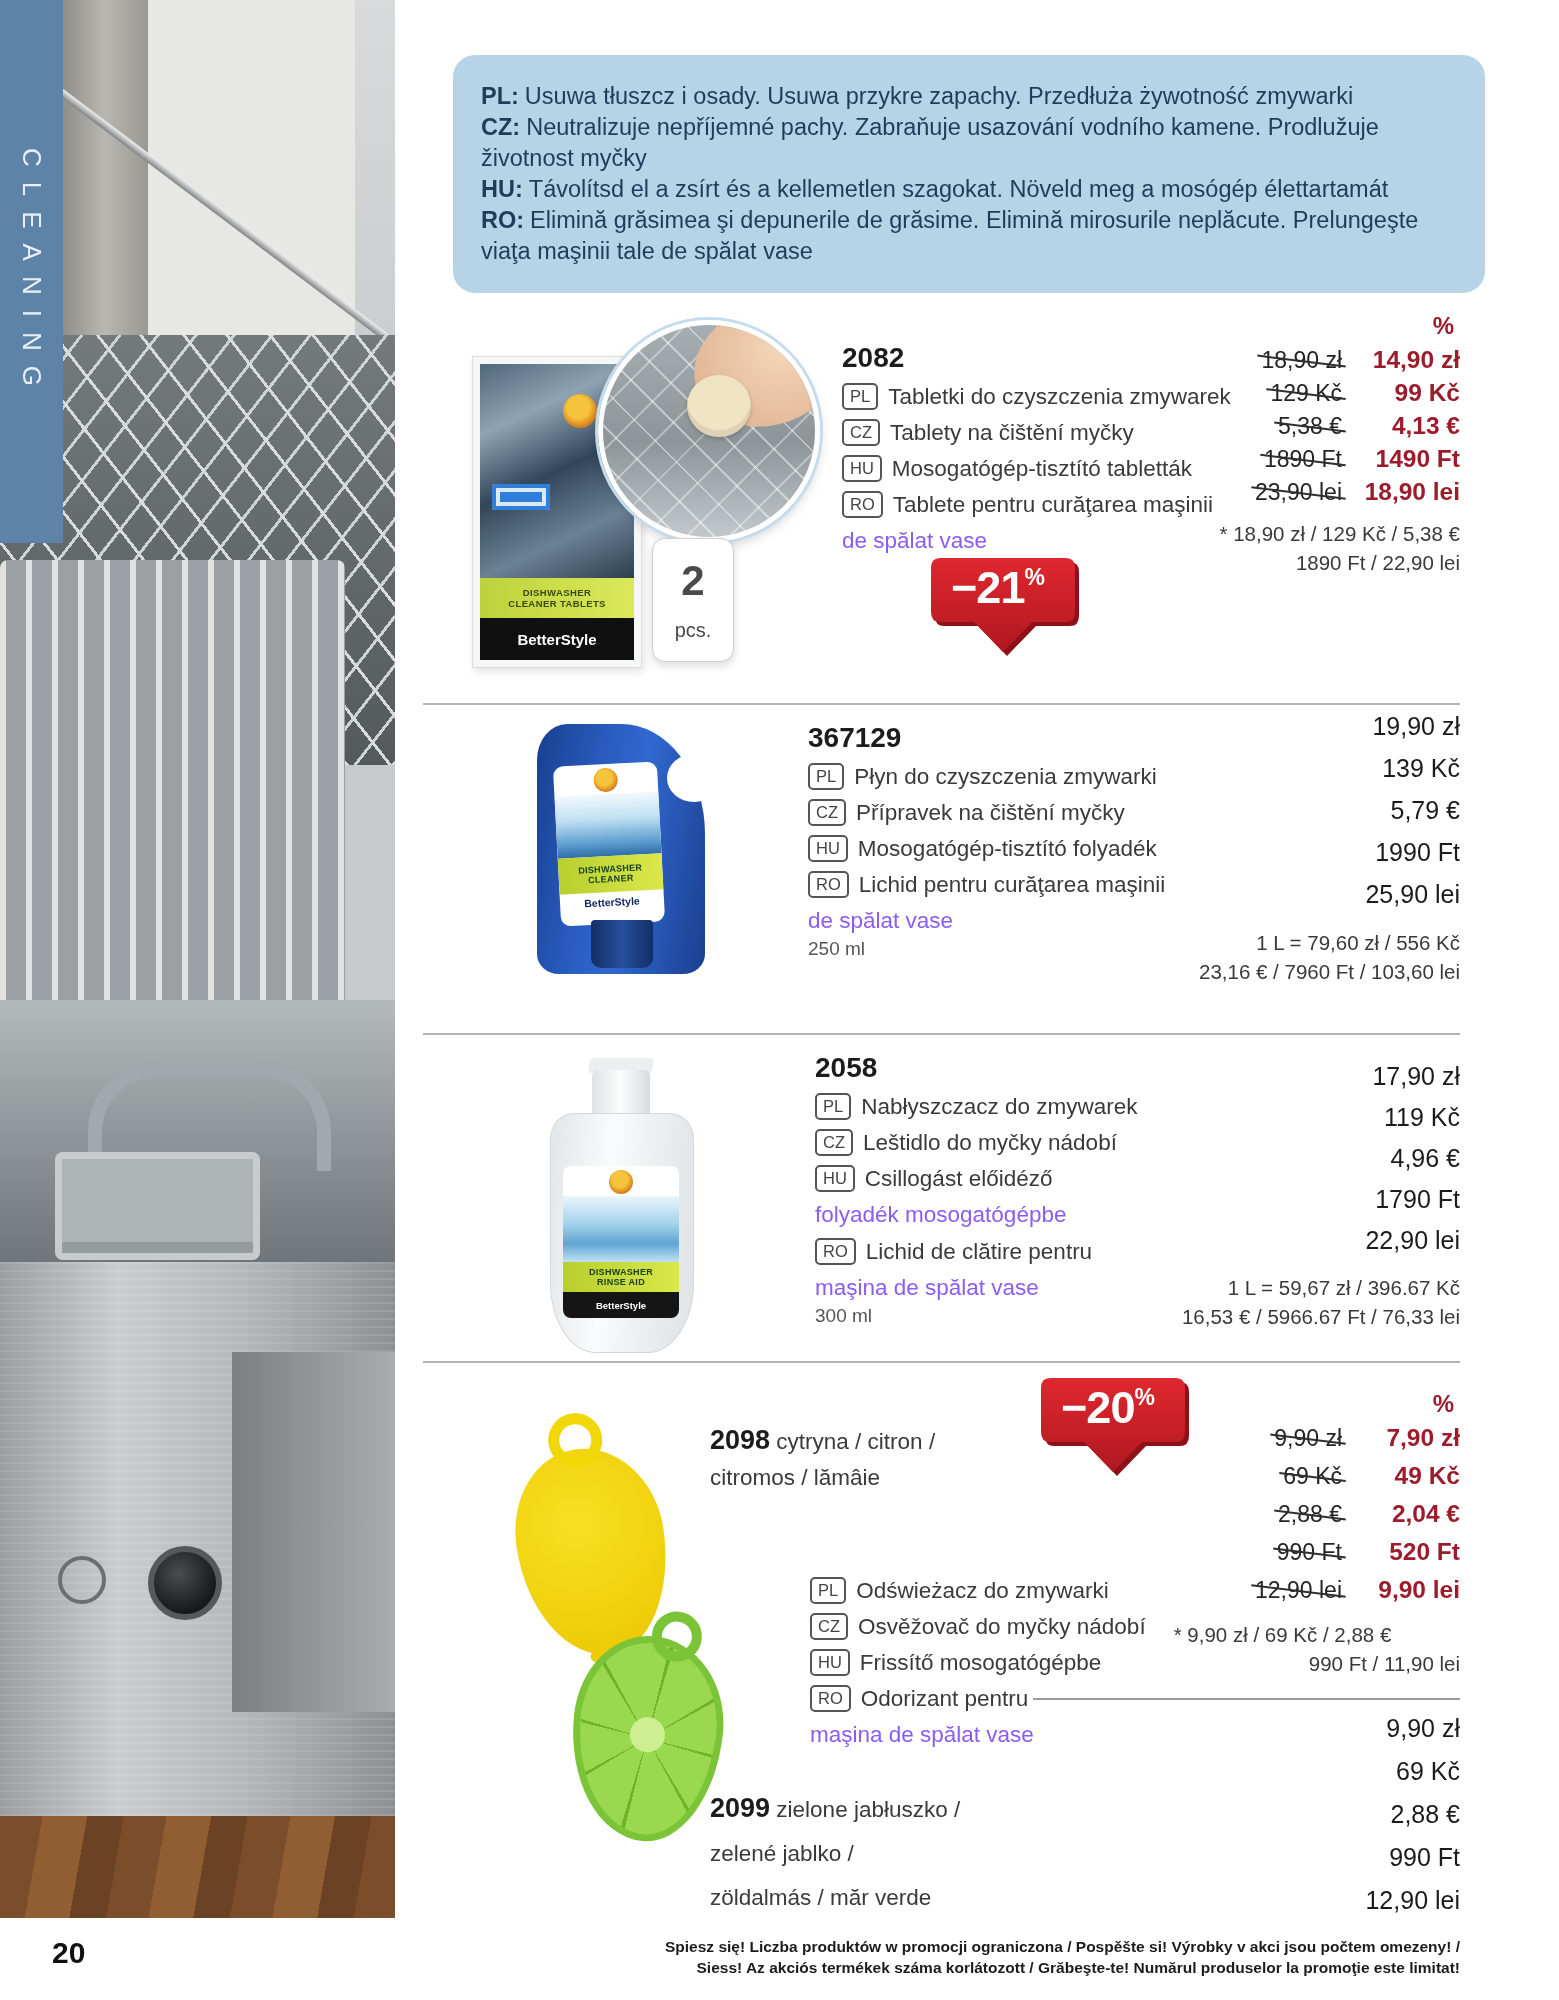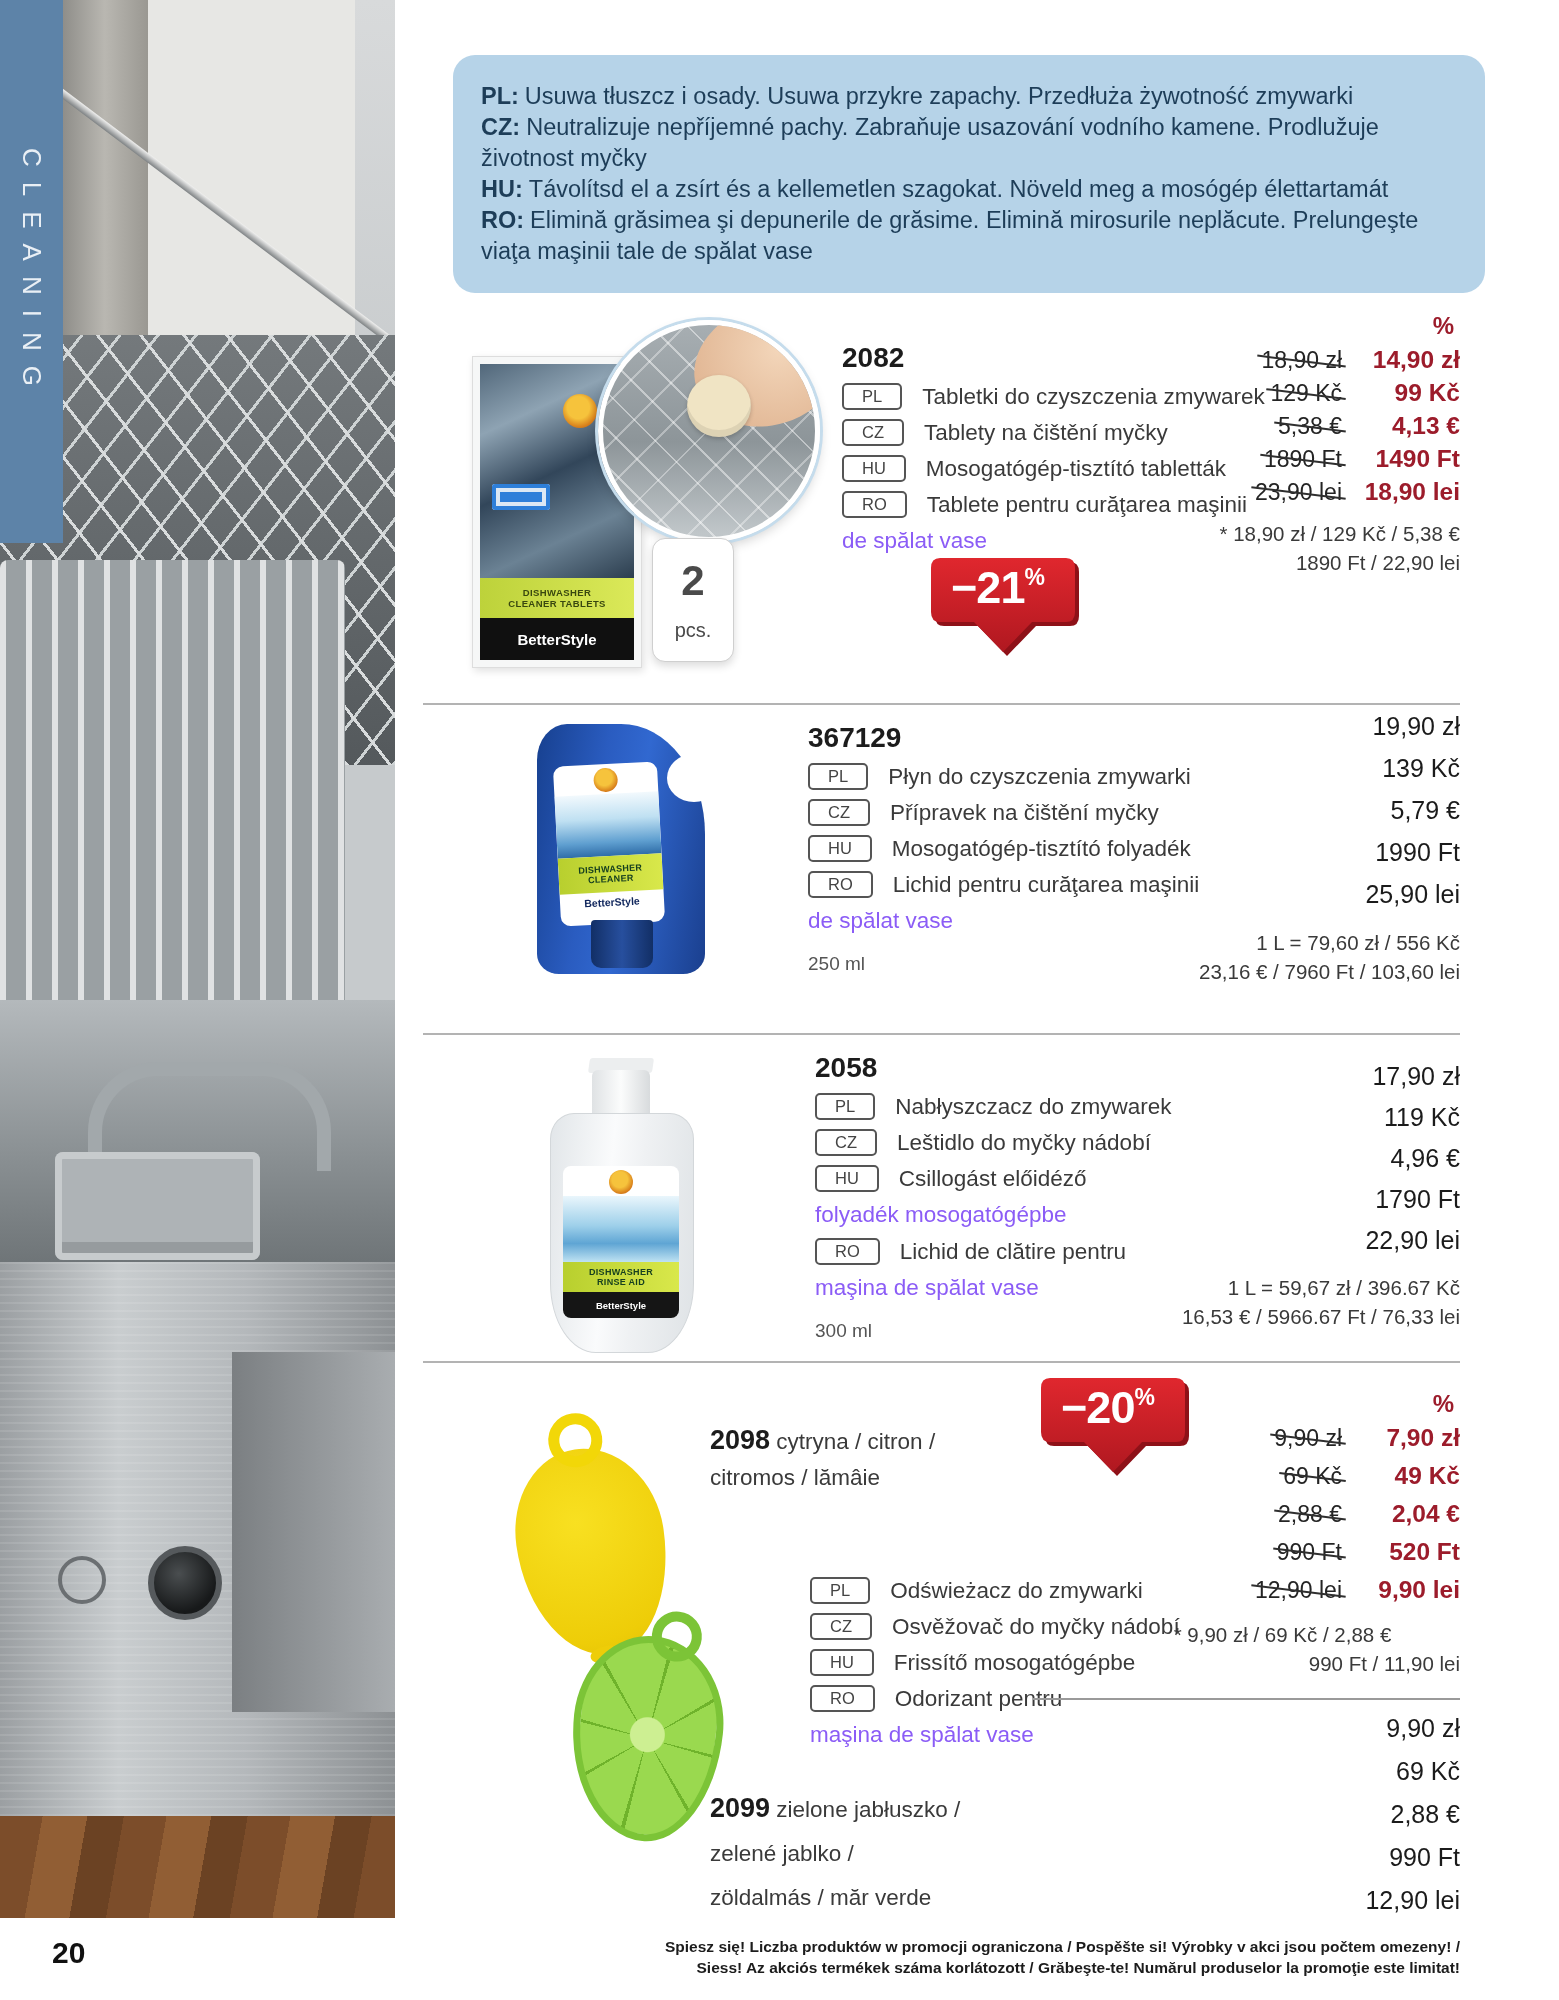--- a/index.html
+++ b/index.html
@@ -44,23 +44,23 @@
     writing-mode:vertical-rl;font-size:26px;letter-spacing:15px;color:#e9eff5;font-weight:500;}
 
   
   .intro{left:453px;top:55px;width:1032px;height:238px;background:#b6d3e8;border-radius:22px;
     padding:26px 30px 0 28px;box-sizing:border-box;color:#1d3d58;font-size:23.5px;line-height:31px;}
   .intro b{margin-right:6px;}
 
   
   .code{font-size:28px;font-weight:bold;color:#1c1c1c;}
   .lrow{display:flex;align-items:center;margin-top:9px;font-size:22.5px;color:#3a3a3a;white-space:nowrap;}
-  .tag{border:2px solid #555;border-radius:5px;font-size:16.5px;line-height:21px;padding:1px 18px;margin-right:20px;color:#444;}
+  .tag{border:2px solid #555;border-radius:5px;font-size:16.5px;line-height:21px;padding:1px 6px;margin-right:10px;color:#444;}
   .cont{margin-top:9px;font-size:22.5px;color:#8b5cf6;line-height:28px;}
-  .vol{margin-top:18px;font-size:19px;color:#555;}
+  .vol{margin-top:3px;font-size:19px;color:#555;}
   .pcthead{text-align:right;font-size:24px;font-weight:bold;color:#9c1c2b;height:34px;padding-right:6px;box-sizing:border-box;}
   .prow{display:flex;justify-content:flex-end;align-items:baseline;height:33px;}
   .prow .old{position:relative;display:inline-block;font-size:23px;color:#242424;white-space:nowrap;}
   .prow .old::after{content:"";position:absolute;left:-4px;right:-4px;top:48%;height:2px;background:#2f2f2f;transform:rotate(7deg);}
   .prow .new{width:118px;text-align:right;font-weight:bold;font-size:24.5px;color:#9c1c2b;white-space:nowrap;}
   .plainrow{text-align:right;font-size:25px;font-weight:normal;color:#1b1b1b;height:42px;white-space:nowrap;}
   .footnote,.unit{ text-align:right;font-size:20.5px;color:#3a3a3a;line-height:29px;white-space:nowrap;}
   .hr{position:absolute;height:2px;background:#b3b3b3;}
 
   

